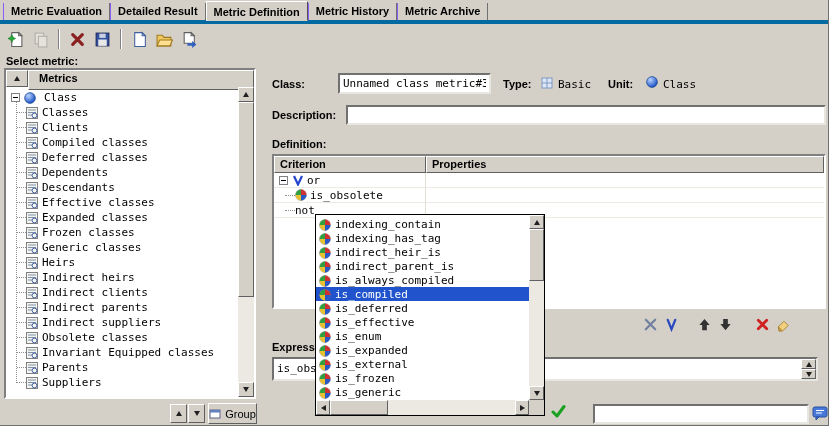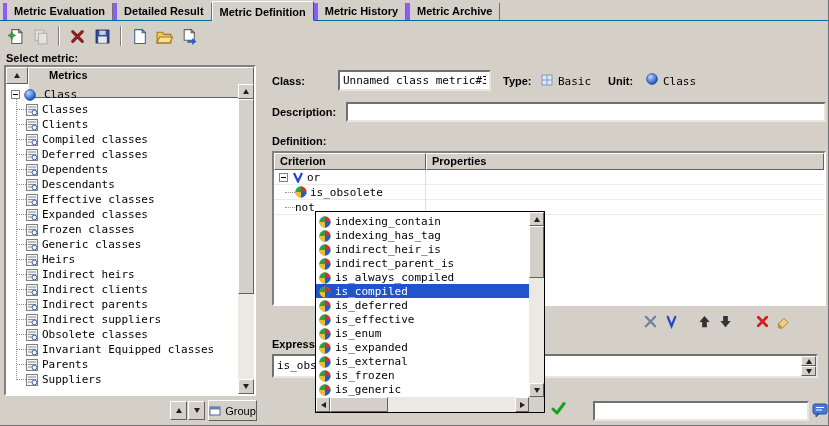--- a/index.html
+++ b/index.html
@@ -5,37 +5,37 @@
   * { margin:0; padding:0; box-sizing:border-box; }
   html,body { width:829px; height:426px; }
   body { font-family:"DejaVu Sans Mono","Liberation Mono",monospace; font-size:11px; color:#000; background:#d4d0c8; }
   .app { position:relative; width:829px; height:426px; background:#d4d0c8; overflow:hidden; border-right:1px solid #707070; border-bottom:1px solid #707070; }
   .outset { border:1px solid; border-color:#ffffff #606060 #606060 #ffffff; background:#d4d0c8; }
   .fld { background:#fff; border:2px solid; border-color:#707070 #e8e6e0 #e8e6e0 #707070; font:11px "DejaVu Sans Mono",monospace; padding:0 3px; }
   input.fld { outline:none; }
 
   
   .tabbar { position:absolute; left:0; top:0; width:100%; height:20px; display:flex; align-items:flex-end; padding-left:3px; }
-  .tab { height:17px; padding:2px 7px 0; font-family:"Liberation Sans",sans-serif; font-weight:bold; font-size:11px; white-space:nowrap; border-right:1px solid #707070; border-left:4px solid #8b5cf6; cursor:default; }
+  .tab { height:17px; padding:2px 7px 0; font-family:"Liberation Sans",sans-serif; font-weight:bold; font-size:11px; white-space:nowrap; border-right:1px solid #707070; border-left:1px solid #8b5cf6; cursor:default; }
   .tab.active { height:20px; padding-top:4px; background:#d4d0c8; border:1px solid; border-color:#ffffff #505050 #d4d0c8 #ffffff; position:relative; z-index:5; margin-bottom:-1px; }
-  .page { position:absolute; left:0; top:20px; width:100%; height:406px; border-top:1px solid #0369a1; background:#d4d0c8; }
+  .page { position:absolute; left:0; top:20px; width:100%; height:406px; border-top:4px solid #0369a1; background:#d4d0c8; }
 
   
   .toolbar { position:absolute; left:3px; top:2px; height:26px; display:flex; align-items:center; }
   .tbtn { width:24px; height:24px; display:flex; align-items:center; justify-content:center; margin-right:1px; }
   .tbtn svg { width:17px; height:17px; }
   .tbtn.disabled { opacity:.6; }
   .tsep { width:2px; height:20px; border-left:1px solid #808080; border-right:1px solid #ffffff; margin:0 5px; }
 
   
   .select-metric { position:absolute; left:6px; top:31px; font-family:"Liberation Sans",sans-serif; font-weight:bold; }
   .tree-panel { position:absolute; left:4px; top:44px; width:252px; height:331px; background:#fff; border:2px solid; border-color:#808080 #ffffff #ffffff #808080; overflow:hidden; }
   .tree-header { position:absolute; left:0; top:0; right:0; height:17px; display:flex; }
   .th-sort { width:22px; height:17px; display:flex; align-items:center; justify-content:center; }
-  .th-name { flex:1; height:31px; padding:1px 20px 0; font-family:"Liberation Sans",sans-serif; font-weight:bold; }
+  .th-name { flex:1; height:20px; padding:1px 10px 0; font-family:"Liberation Sans",sans-serif; font-weight:bold; }
   .tree-body { position:absolute; left:0; top:17px; right:16px; bottom:0; overflow:hidden; padding:3px 0 0 3px; }
   .tree-row { height:15px; display:flex; align-items:center; white-space:nowrap; cursor:default; }
   .minus-box { width:9px; height:9px; background:#fff; border:1px solid #808080; position:relative; flex:none; }
   .minus-box::after { content:""; position:absolute; left:1px; right:1px; top:3px; height:1px; background:#000; }
   .tree-root .minus-box { margin:0 4px 0 2px; }
   .tree-root .icon12 { margin-right:4px; }
   .tree-children { margin-left:8px; position:relative; }
   .tree-children::before { content:""; position:absolute; left:-1px; top:-3px; bottom:7px; border-left:1px dotted #909090; }
   .conn { width:9px; height:1px; border-top:1px dotted #909090; flex:none; }
   .icon12 { width:12px; height:12px; flex:none; display:block; }

